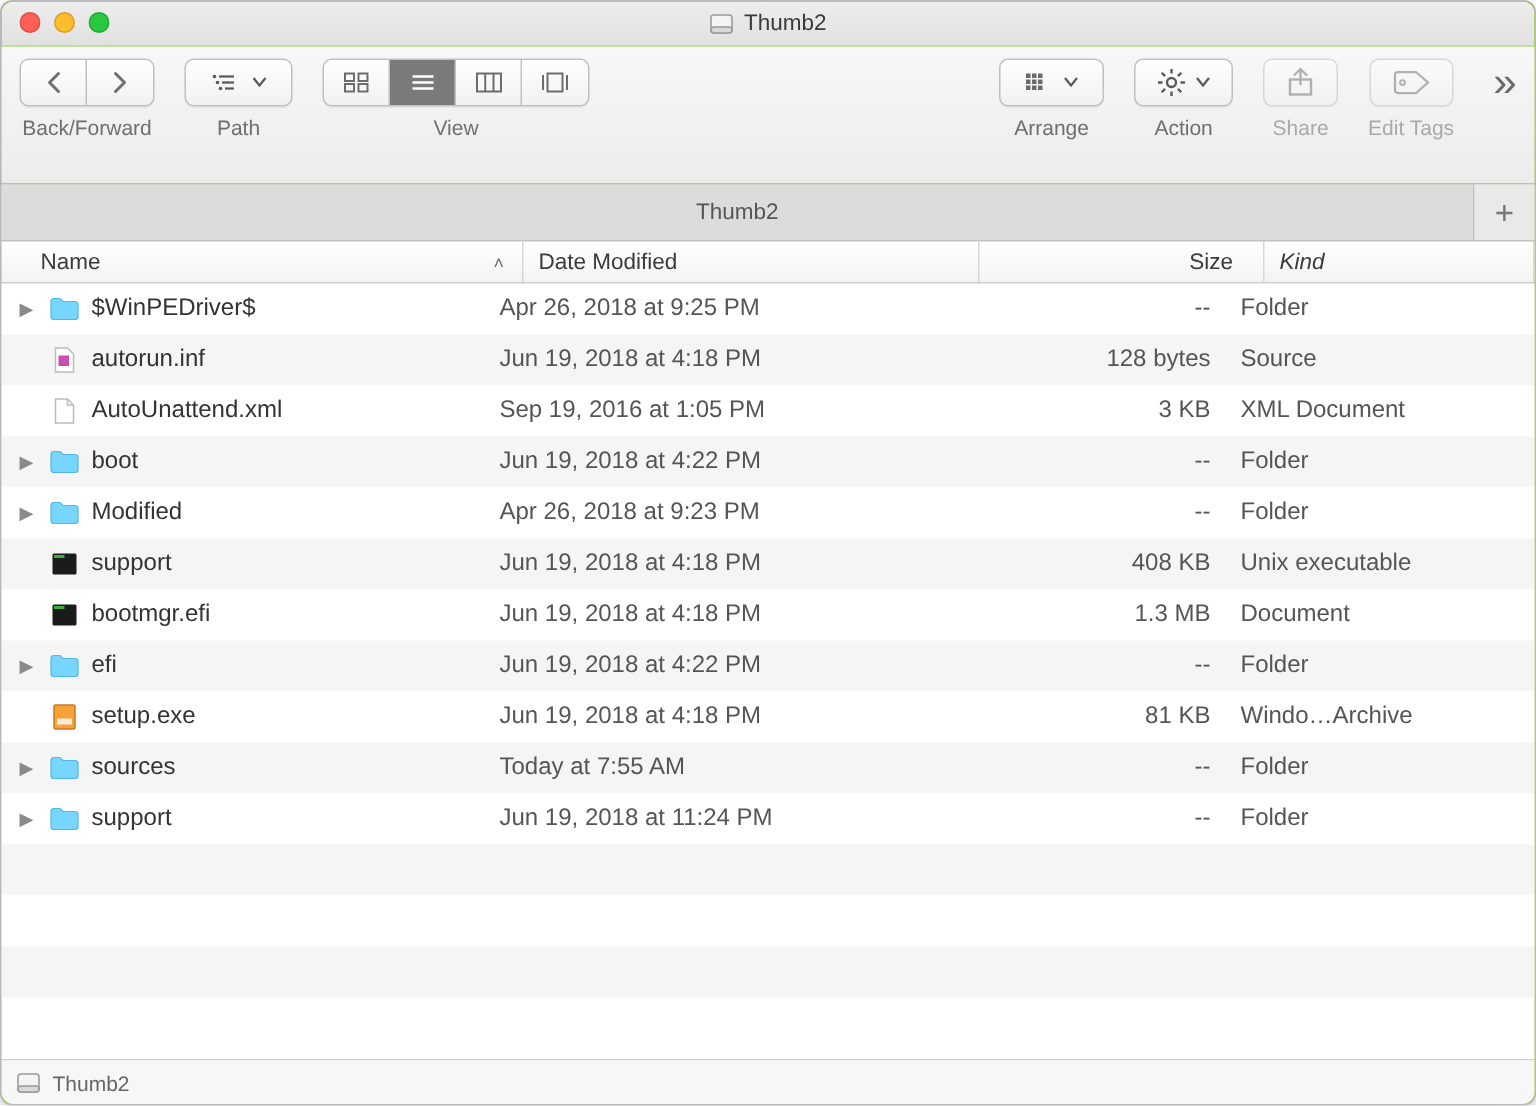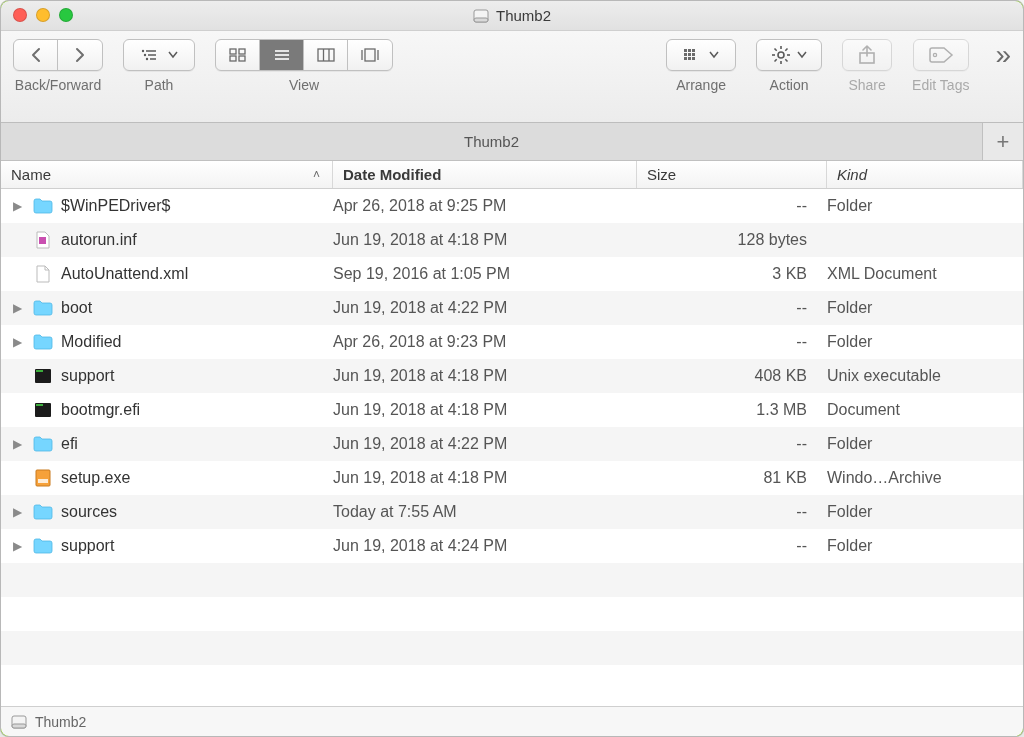--- a/index.html
+++ b/index.html
@@ -57,23 +57,23 @@
   .tab { flex:1; display:flex; align-items:center; justify-content:center; font-size:15px; color:#555; background:#dcdcdc; border-right:1px solid #c0c0c0;}
   .addtab { width:40px; display:flex; align-items:center; justify-content:center; background:#e9e9e9; font-size:22px; color:#777; }
 
   
   .colhead {
     height: 28px; background: linear-gradient(#ffffff,#f3f3f3);
     border-bottom: 1px solid #cfcfcf;
     display:flex; align-items:center; font-size:15px; color:#3a3a3a;
   }
   .colhead > div { height:100%; display:flex; align-items:center; padding-left:10px; border-right:1px solid #d8d8d8; }
-  .c-name { width: 332px; justify-content: space-between; padding-right: 12px;}
-  .c-date { width: 304px; font-weight: bold; }
-  .c-size { width: 190px; justify-content:flex-start; padding-right:30px;}
+  .c-name { width: 332px; justify-content: space-between; padding-right: 12px; margin-left: 16px;}
+  .c-date { width: 304px; }
+  .c-size { width: 190px; justify-content:flex-end; padding-right:20px;}
   .c-kind { flex:1; border-right:none;font-style:italic; }
 
   
   .filelist { flex:1; overflow:auto; background:#fff; }
   .row { height: 34px; display:flex; align-items:center; font-size:16px; color:#333; }
   .row:nth-child(odd) { background:#ffffff; }
   .row:nth-child(even) { background:#f5f5f5; }
   .cell { display:flex; align-items:center; }
   .cell.name { width: 332px; padding-left: 12px; gap:8px; }
   .cell.date { width: 304px; color:#555; }
@@ -295,20 +295,21 @@
           <span class="ficon">
             <svg width="16" height="18" viewBox="0 0 16 18">
               <path d="M2 1 H10 L14 5 V17 H2 Z" fill="#fff" stroke="#bbb"></path>
               <rect x="4" y="6" width="7" height="7" fill="#c94fb0"></rect>
             </svg>
           </span>
           <span>autorun.inf</span>
         </div>
         <div class="cell date">Jun 19, 2018 at 4:18 PM</div>
         <div class="cell size">128 bytes</div>
+        <div class="cell kind">Source</div>
       </div>
       <div class="row">
         <div class="cell name">
           <span class="disc"></span>
           <span class="ficon">
             <svg width="16" height="18" viewBox="0 0 16 18">
               <path d="M2 1 H10 L14 5 V17 H2 Z" fill="#fff" stroke="#bbb"></path>
               <path d="M10 1 V5 H14" fill="none" stroke="#bbb"></path>
             </svg>
           </span>
@@ -422,21 +423,21 @@
       <div class="row">
         <div class="cell name">
           <span class="disc">▶</span>
           <span class="ficon">
             <svg width="20" height="16" viewBox="0 0 20 16">
               <path d="M1 3 Q1 1 3 1 H7 L9 3 H17 Q19 3 19 5 V13 Q19 15 17 15 H3 Q1 15 1 13 Z" fill="#76d6ff" stroke="#4fb8e6" stroke-width="0.8"></path>
             </svg>
           </span>
           <span>support</span>
         </div>
-        <div class="cell date">Jun 19, 2018 at 4:24 PM</div>
+        <div class="cell date">Jun 19, 2018 at 11:24 PM</div>
         <div class="cell size">--</div>
         <div class="cell kind">Folder</div>
       </div>
       <div class="row"></div>
       <div class="row"></div>
       <div class="row"></div>
     </div>
 
   <div class="pathbar">
     <span class="iconcell">

